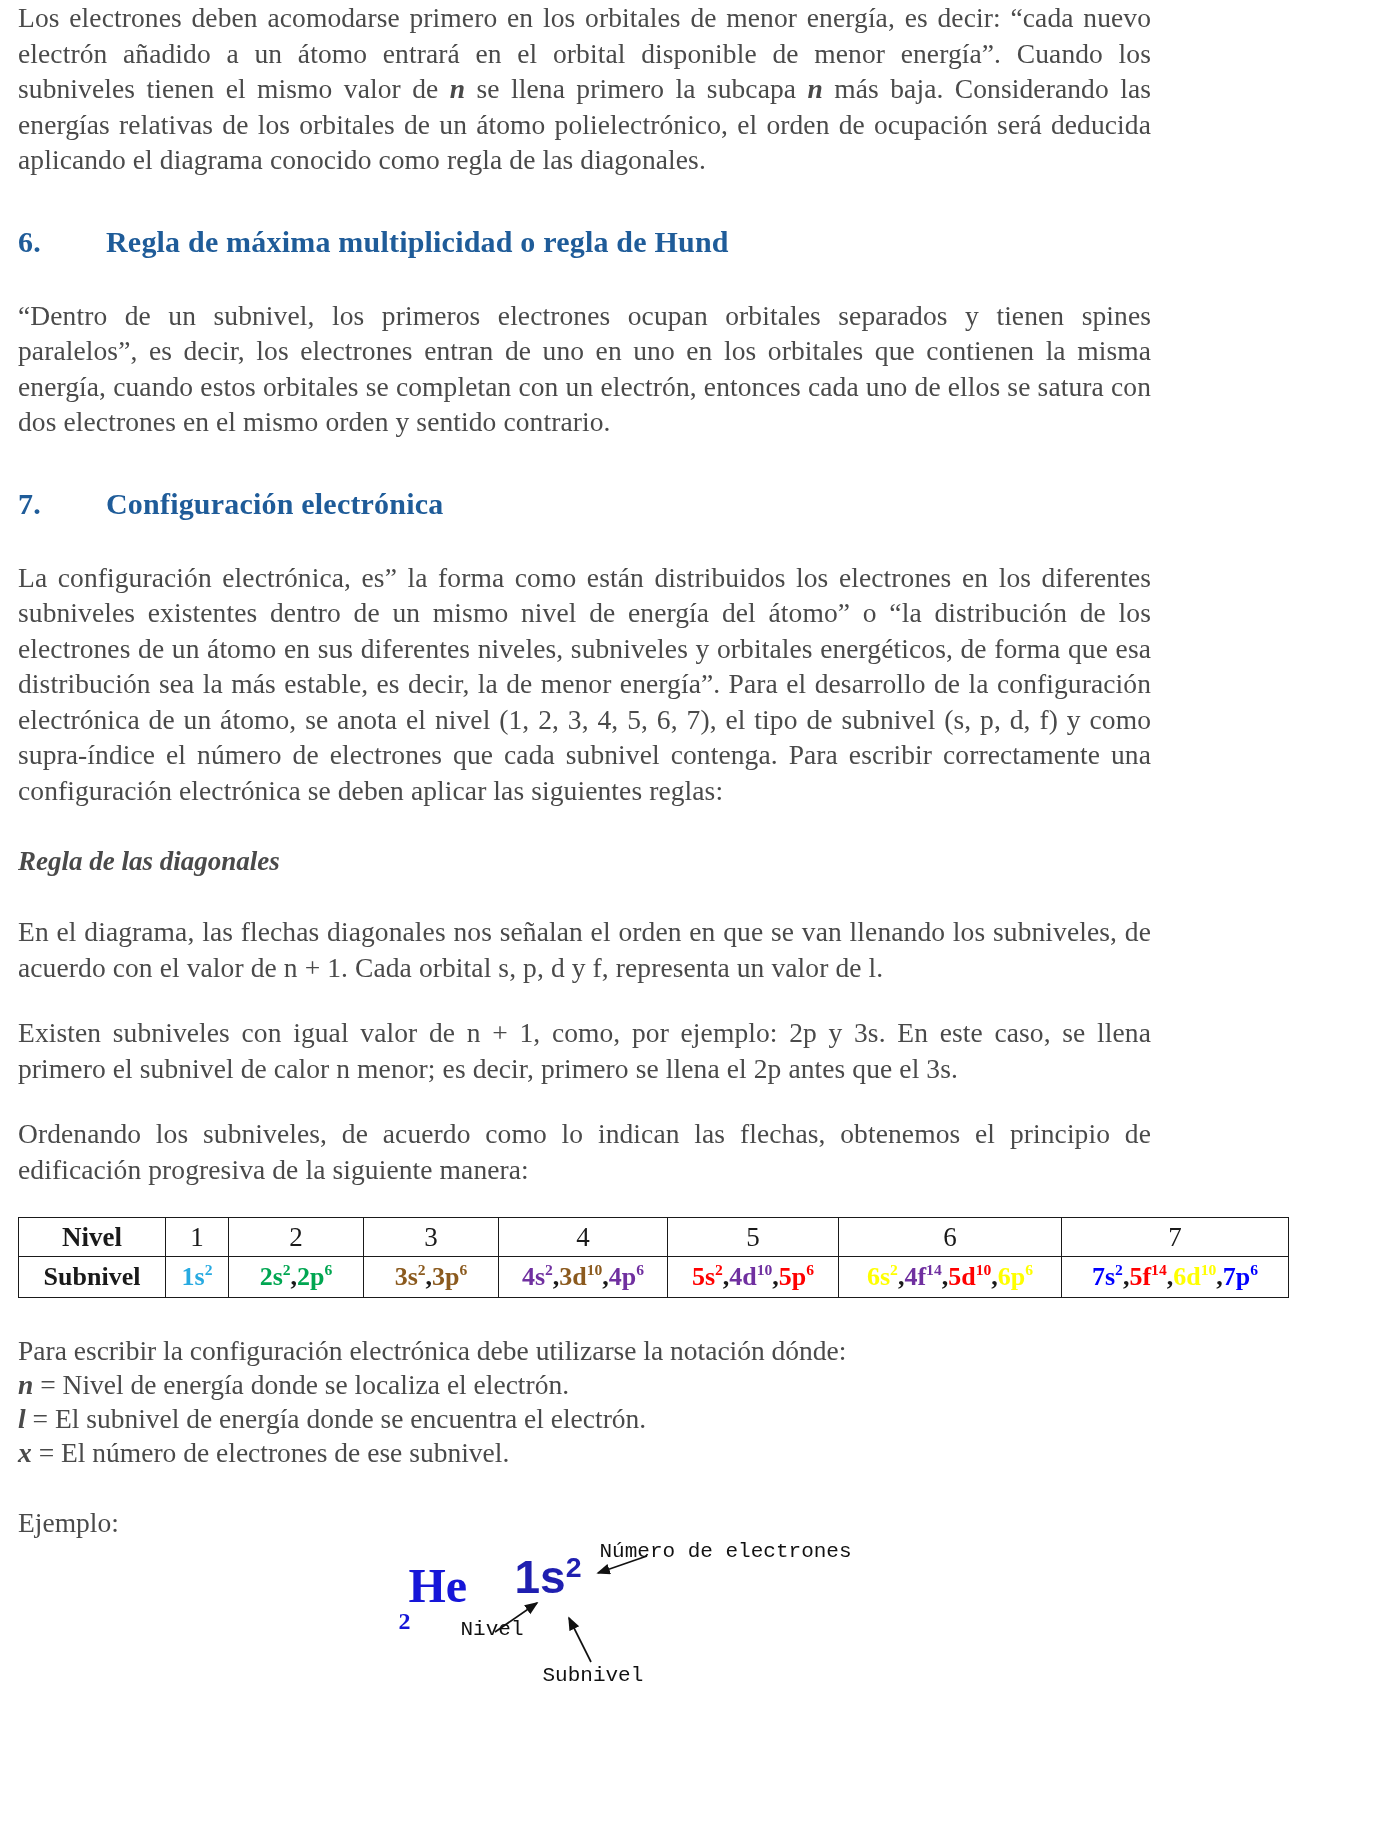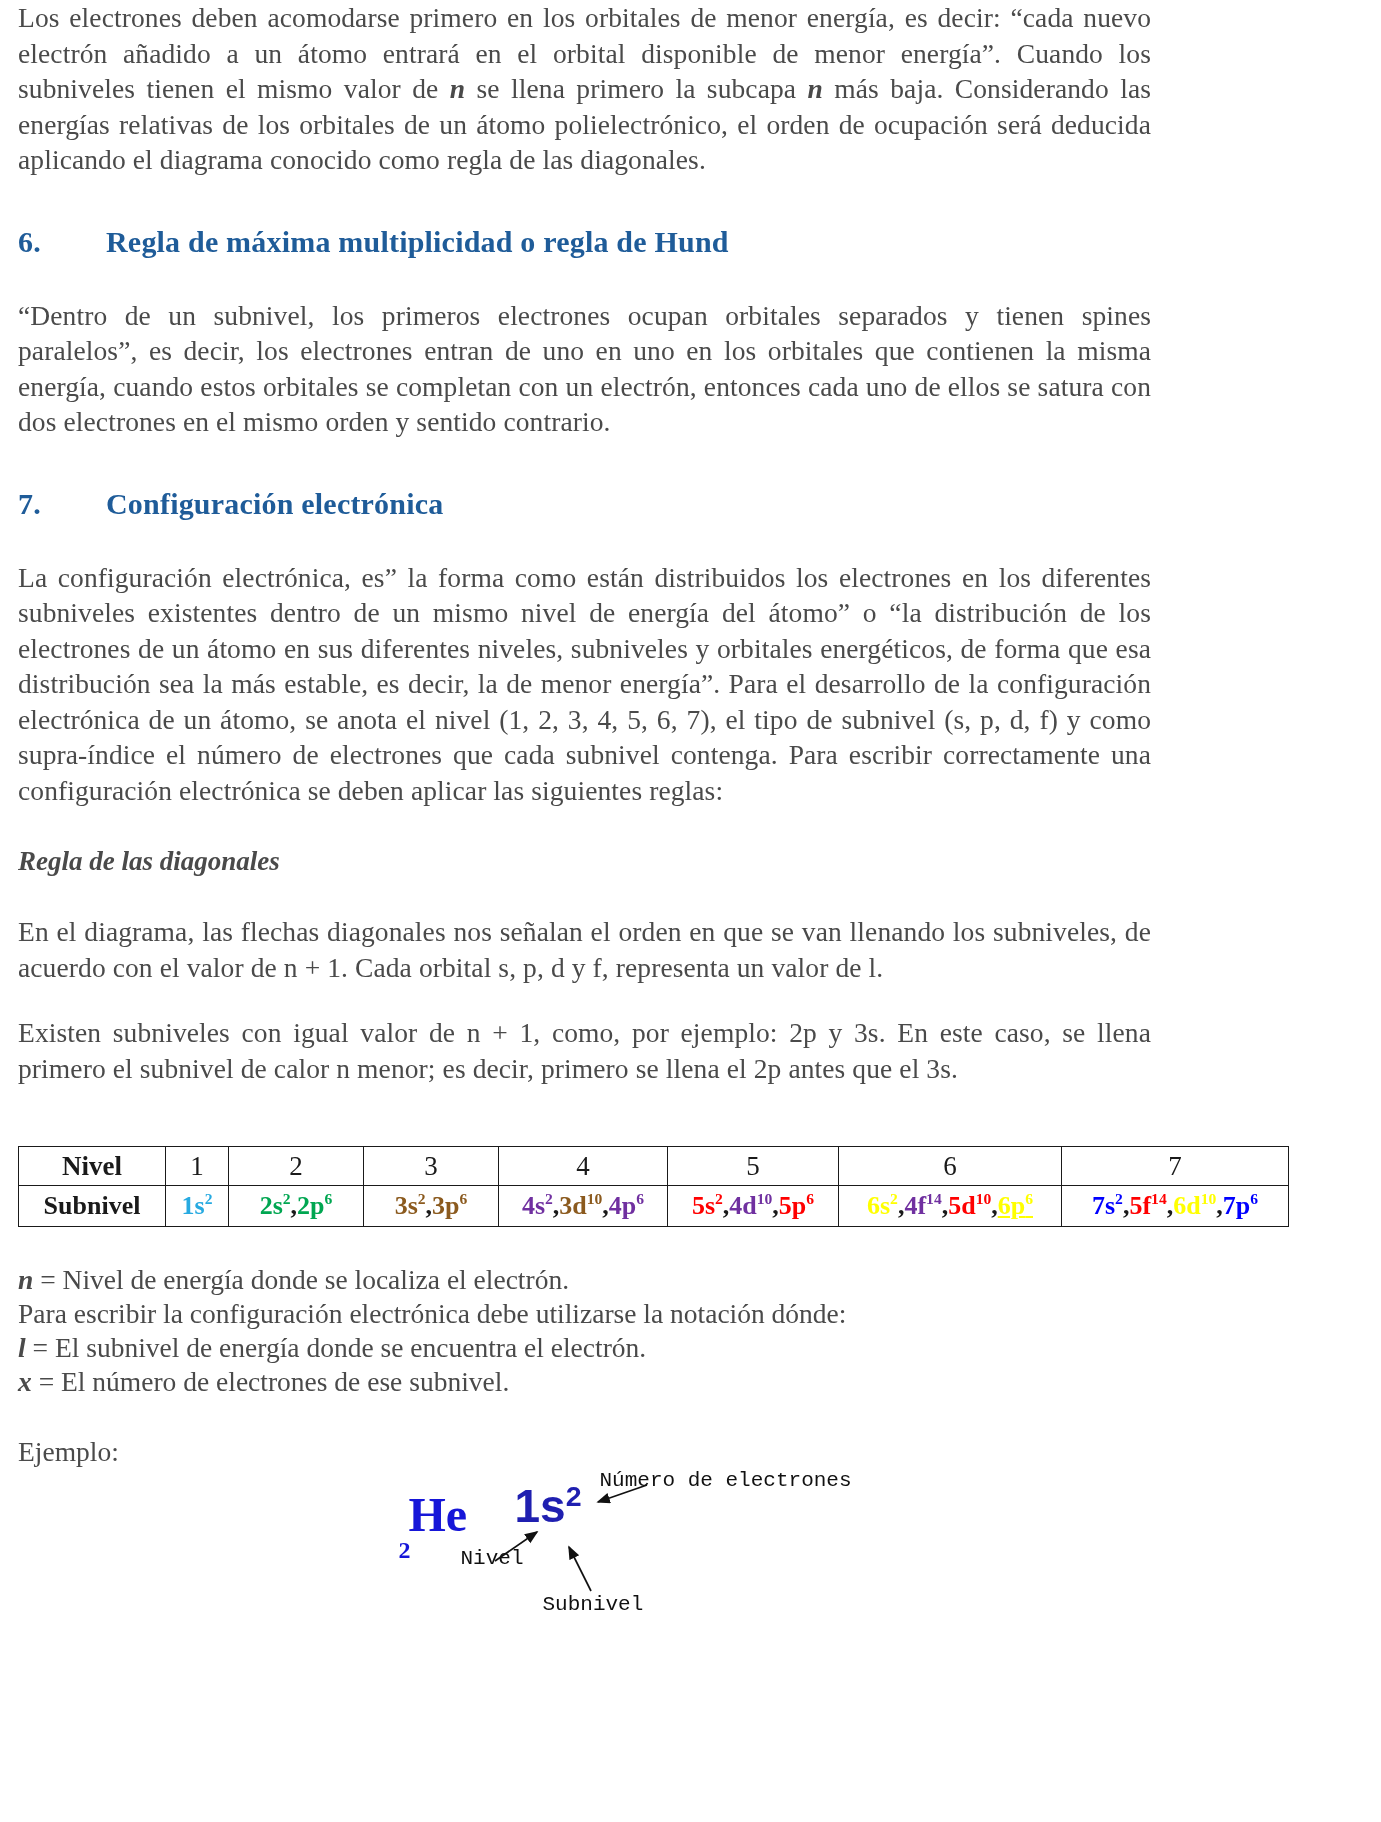--- a/index.html
+++ b/index.html
@@ -203,20 +203,21 @@
     <div class="para-gap-md"></div>
 
     <p class="body-text">En el diagrama, las flechas diagonales nos señalan el orden en que se van llenando los subniveles, de acuerdo con el valor de n + 1. Cada orbital s, p, d y f, representa un valor de l.</p>
 
     <div class="para-gap-sm"></div>
 
     <p class="body-text">Existen subniveles con igual valor de n + 1, como, por ejemplo: 2p y 3s. En este caso, se llena primero el subnivel de calor n menor; es decir, primero se llena el 2p antes que el  3s.</p>
 
     <div class="para-gap-sm"></div>
 
+    <p class="body-text">Ordenando los subniveles, de acuerdo como lo indican las flechas, obtenemos el principio de edificación progresiva de la siguiente manera:</p>
 
     <div class="para-gap-sm"></div>
 
     <table class="subnivel-table">
       <tbody>
         <tr class="row-nivel">
           <td class="rowhead" style="width:146px">Nivel</td>
           <td style="width:62px">1</td>
           <td style="width:134px">2</td>
           <td style="width:134px">3</td>
@@ -225,30 +226,30 @@
           <td style="width:222px">6</td>
           <td style="width:226px">7</td>
         </tr>
         <tr class="row-sub">
           <td class="rowhead">Subnivel</td>
           <td class="cfg"><span style="color: rgb(39, 170, 225);">1s<sup>2</sup></span></td>
           <td class="cfg"><span style="color: rgb(0, 166, 81);">2s<sup>2</sup></span><span class="comma">,</span><span style="color: rgb(0, 166, 81);">2p<sup>6</sup></span></td>
           <td class="cfg"><span style="color: rgb(139, 90, 30);">3s<sup>2</sup></span><span class="comma">,</span><span style="color: rgb(139, 90, 30);">3p<sup>6</sup></span></td>
           <td class="cfg"><span style="color: rgb(112, 48, 160);">4s<sup>2</sup></span><span class="comma">,</span><span style="color: rgb(139, 90, 30);">3d<sup>10</sup></span><span class="comma">,</span><span style="color: rgb(112, 48, 160);">4p<sup>6</sup></span></td>
           <td class="cfg"><span style="color: rgb(255, 0, 0);">5s<sup>2</sup></span><span class="comma">,</span><span style="color: rgb(112, 48, 160);">4d<sup>10</sup></span><span class="comma">,</span><span style="color: rgb(255, 0, 0);">5p<sup>6</sup></span></td>
-          <td class="cfg"><span style="color: rgb(255, 255, 0);">6s<sup>2</sup></span><span class="comma">,</span><span style="color: rgb(112, 48, 160);">4f<sup>14</sup></span><span class="comma">,</span><span style="color: rgb(255, 0, 0); margin-top: 16px;">5d<sup>10</sup></span><span class="comma">,</span><span style="color: rgb(255, 255, 0); text-decoration: underline;">6p<sup>6</sup></span></td>
+          <td class="cfg"><span style="color: rgb(255, 255, 0);">6s<sup>2</sup></span><span class="comma">,</span><span style="color: rgb(112, 48, 160);">4f<sup>14</sup></span><span class="comma">,</span><span style="color: rgb(255, 0, 0); margin-top: 16px;">5d<sup>10</sup></span><span class="comma">,</span><span style="color: rgb(255, 255, 0);">6p<sup>6</sup></span></td>
           <td class="cfg"><span style="color: rgb(0, 0, 255);">7s<sup>2</sup></span><span class="comma">,</span><span style="color: rgb(255, 0, 0);">5f<sup>14</sup></span><span class="comma">,</span><span style="color: rgb(255, 255, 0);">6d<sup>10</sup></span><span class="comma">,</span><span style="color: rgb(0, 0, 255);">7p<sup>6</sup></span></td>
         </tr>
       </tbody>
     </table>
 
     <div class="para-gap-md"></div>
 
+    <p class="notation-line">Para escribir la configuración electrónica debe utilizarse la notación dónde:</p>
     <p class="notation-line"><i>n</i><span> = Nivel de energía donde se localiza el electrón.</span></p>
-    <p class="notation-line">Para escribir la configuración electrónica debe utilizarse la notación dónde:</p>
     <p class="notation-line"><i>l</i><span> = El subnivel de energía donde se encuentra el electrón.</span></p>
     <p class="notation-line"><i>x</i><span> = El número de electrones de ese subnivel.</span></p>
 
     <div class="para-gap-md"></div>
 
     <p class="notation-line">Ejemplo:</p>
 
     <div class="he-diagram">
       <svg width="560" height="165" viewBox="0 0 560 165">
         <defs>

